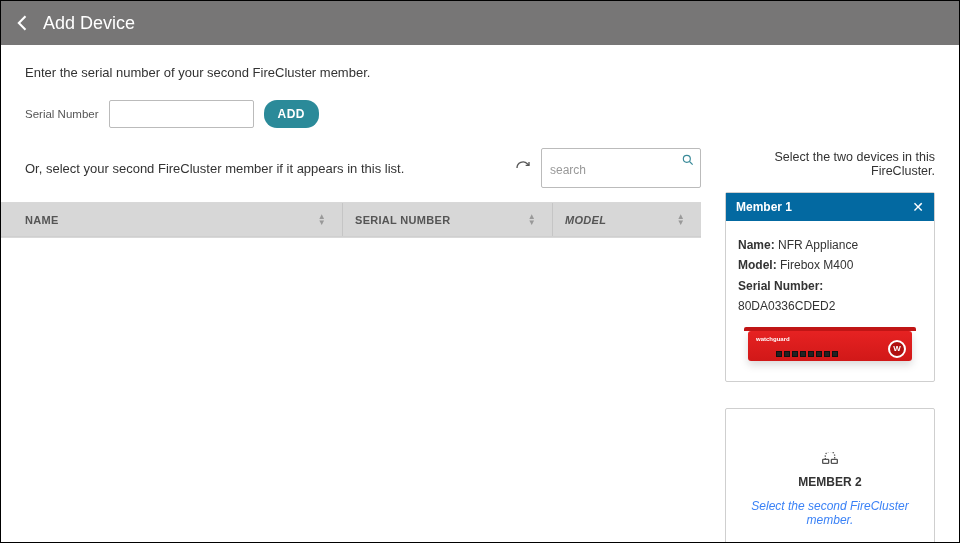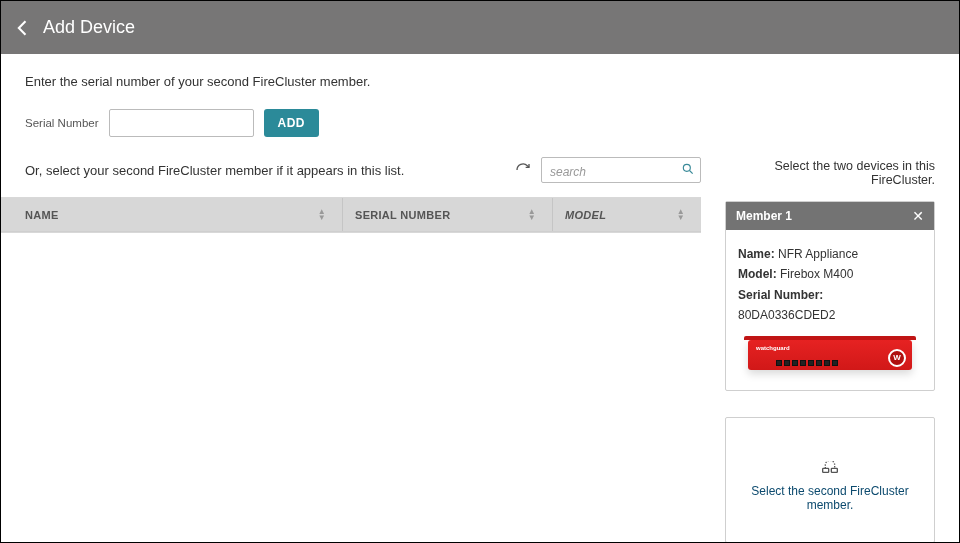--- a/index.html
+++ b/index.html
@@ -12,21 +12,21 @@
     height: 543px;
     overflow: hidden;
     border: 1px solid #000;
   }
   .header-bar {
     background: #777676;
     color: #fff;
     display: flex;
     align-items: center;
     padding: 8px 12px;
-    height: 53px;
+    height: 44px;
   }
   .back-chevron {
     width: 20px;
     height: 20px;
     margin-right: 10px;
     cursor: pointer;
   }
   .header-title {
     font-size: 18px;
     font-weight: 400;
@@ -54,21 +54,21 @@
     height: 28px;
     border: 1px solid #bbb;
     border-radius: 2px;
     padding: 0 6px;
     font-size: 13px;
   }
   .add-btn {
     background: #2b8a99;
     color: #fff;
     border: none;
-    border-radius: 3px;
+    border-radius: 13px;
     height: 28px;
     padding: 0 14px;
     font-size: 12px;
     font-weight: bold;
     letter-spacing: 0.5px;
     cursor: pointer;
   }
   .two-col {
     display: flex;
     gap: 24px;
@@ -96,27 +96,26 @@
   .refresh-icon {
     cursor: pointer;
     width: 16px;
     height: 16px;
   }
   .search-wrap {
     position: relative;
   }
   .search-input {
     width: 160px;
-    height: 26px;
+    height: 40px;
     border: 1px solid #bbb;
     border-radius: 2px;
     padding: 4px 26px 0 8px;
     font-size: 12px;
     color: #555;
-    font-style: italic;
   }
   .search-input::placeholder { color: #999; }
   .search-icon {
     position: absolute;
     right: 6px;
     top: 5px;
     width: 14px;
     height: 14px;
     pointer-events: none;
   }
@@ -172,21 +171,21 @@
     margin-top: 2px;
     text-align: right;
   }
   .member-card {
     border: 1px solid #cfcfcf;
     border-radius: 2px;
     margin-bottom: 26px;
     background: #fff;
   }
   .member-header {
-    background: #737373;
+    background: #0369a1;
     color: #fff;
     font-size: 12px;
     font-weight: bold;
     padding: 7px 10px;
     display: flex;
     justify-content: space-between;
     align-items: center;
   }
   .close-x {
     cursor: pointer;
@@ -267,21 +266,22 @@
     margin-bottom: 8px;
   }
   .member2-title {
     font-size: 12px;
     font-weight: bold;
     color: #333;
     margin-bottom: 10px;
   }
   .member2-text {
     font-size: 12px;
-    color: #0c4a6e;
+    color: #3b82f6;
+    font-style: italic;
   }
 </style>
 </head>
 <body>
 
 <div class="header-bar">
   <svg class="back-chevron" viewBox="0 0 24 24" fill="none" stroke="#fff" stroke-width="2.5">
     <polyline points="15 4 7 12 15 20"></polyline>
   </svg>
   <div class="header-title">Add Device</div>
@@ -383,17 +383,18 @@
       </div>
 
       <div class="member2-card">
         <div class="member2-icon">
           <svg width="16" height="12" viewBox="0 0 24 18" fill="none" stroke="#555" stroke-width="2">
             <rect x="1" y="11" width="9" height="6" rx="1"></rect>
             <rect x="14" y="11" width="9" height="6" rx="1"></rect>
             <path d="M5 11 V6 a4 4 0 0 1 14 0 V11" stroke-dasharray="2 2"></path>
           </svg>
         </div>
+        <div class="member2-title">MEMBER 2</div>
         <div class="member2-text">Select the second FireCluster member.</div>
       </div>
     </div>
   </div>
 </div>
 
 </body></html>

